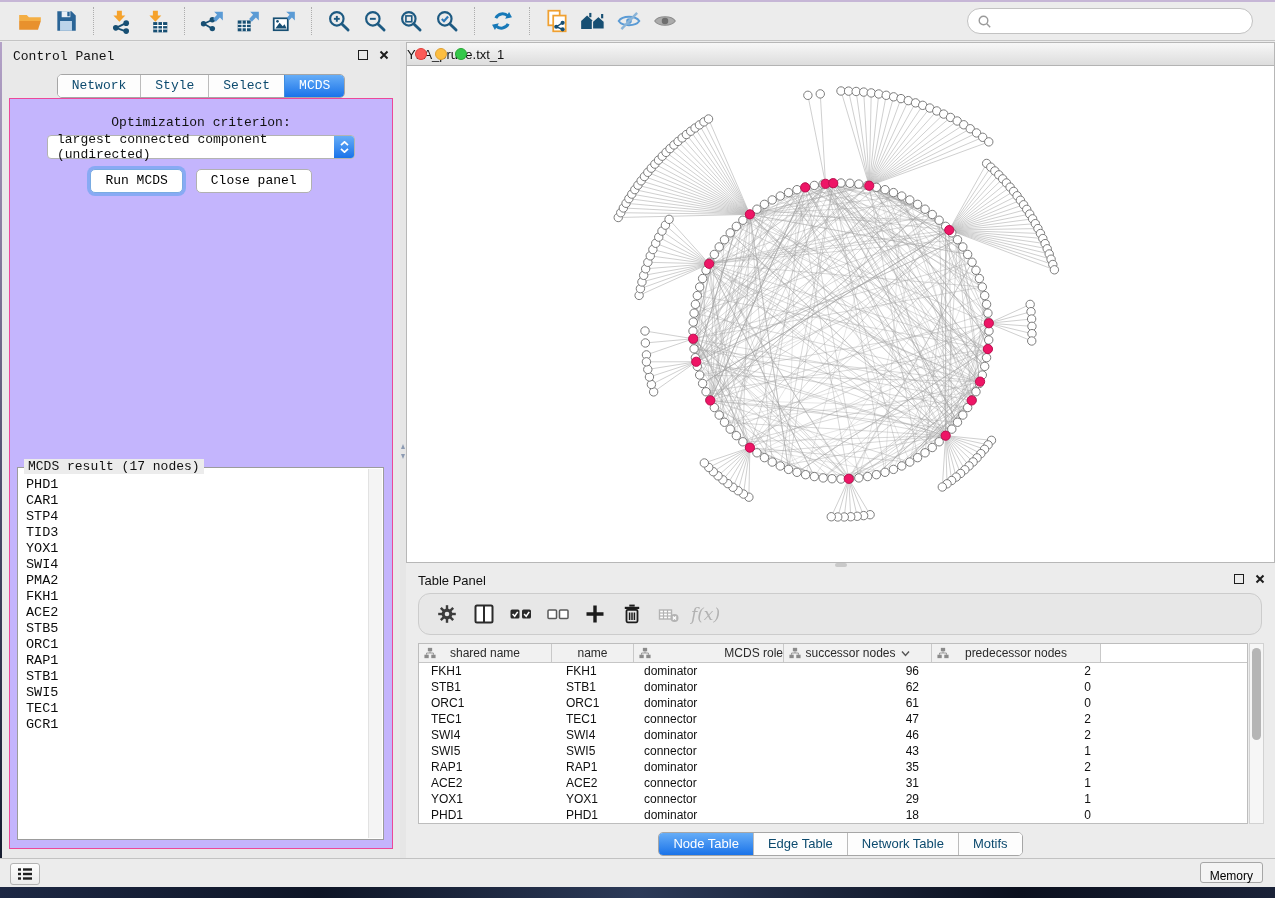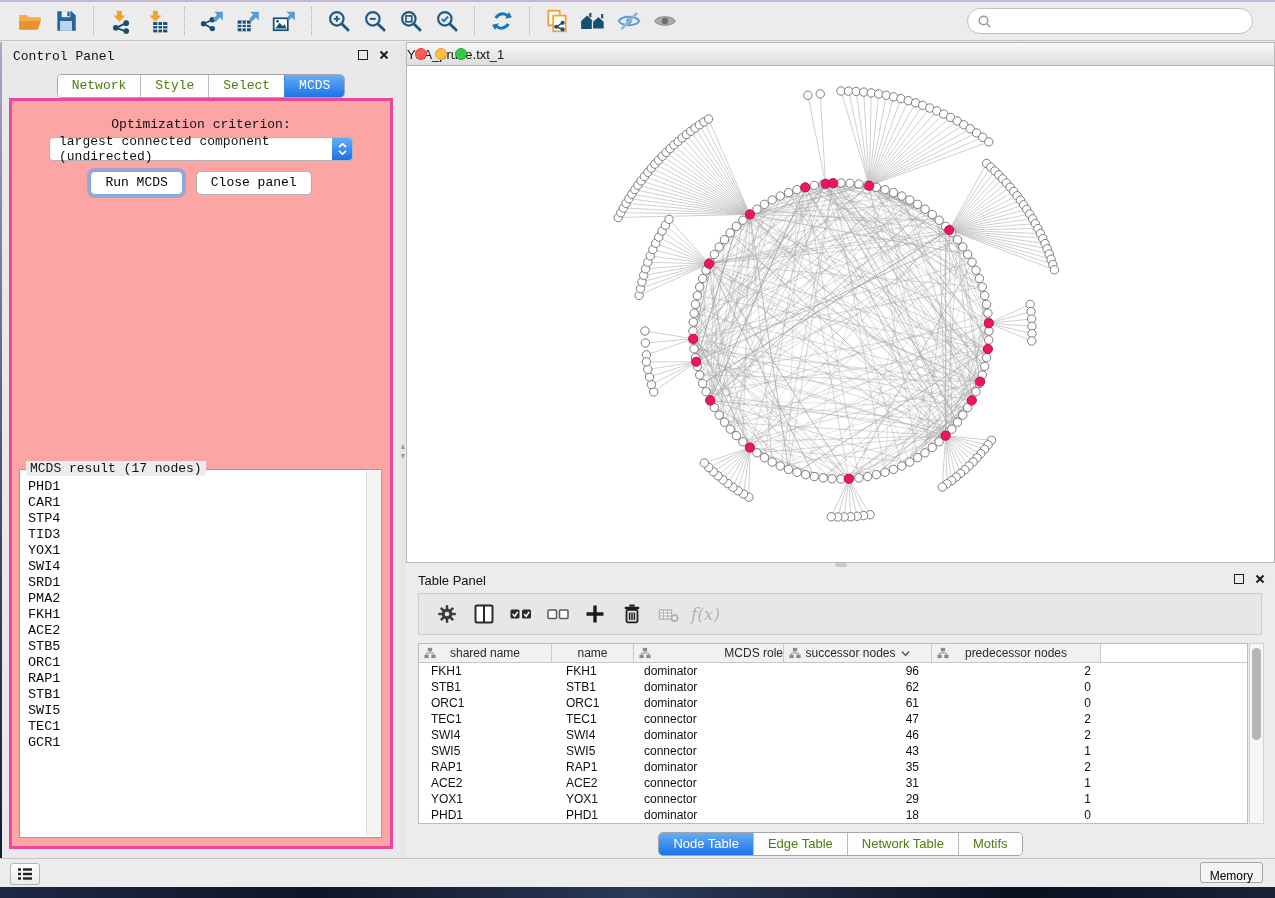--- a/index.html
+++ b/index.html
@@ -18,24 +18,24 @@
   .wall-left{position:absolute;left:0;top:42px;width:2px;height:845px;background:linear-gradient(#b4a2c8,#4a4a6a 55%,#11182a);}
   .wall-bottom{position:absolute;left:0;top:887px;width:100%;height:11px;
                background:linear-gradient(90deg,#1d2844,#0e1526 25%,#2c3a58 50%,#0b101e 80%,#1a2238);}
   
   .control-panel{position:absolute;left:2px;top:42px;width:398px;height:816px;background:#e9e9e9;font-family:Liberation Mono, monospace;}
   .panel-title{position:absolute;left:11px;top:7px;font-size:13px;}
   .win-btns{position:absolute;right:11px;top:8px;display:flex;gap:11px;align-items:center;}
   .float-btn{width:8px;height:8px;border:1.5px solid #1d1d1d;background:transparent;}
   .tabs-row{position:absolute;left:0;top:32px;width:100%;display:flex;justify-content:center;}
   .seg{display:flex;border:1px solid #a6a6a6;border-radius:5px;overflow:hidden;background:#fdfdfd;}
-  .seg-item{padding:3px 14px 4px;font-size:13px;color:#4d7c0f;border-left:1px solid #bcbcbc;background:#fdfdfd;}
+  .seg-item{padding:3px 14px 4px;font-size:13px;color:#0c4a6e;border-left:1px solid #bcbcbc;background:#fdfdfd;}
   .seg-item:first-child{border-left:none;}
   .seg-item.active{background:linear-gradient(#66adf7,#1a73e9);color:#fff;border-left-color:#3e8de0;}
-  .cp-content{position:absolute;left:7px;right:7px;top:56px;bottom:9px;background:#fca5a5;border:3px solid #ec4899;}
+  .cp-content{position:absolute;left:7px;right:7px;top:56px;bottom:9px;background:#c4b5fd;border:1px solid #ec4899;}
   .opt-label{margin-top:16px;text-align:center;font-size:13px;}
   .selectbox{position:absolute;left:37px;right:37px;top:36px;height:22px;background:#fff;border:1px solid #b3b3b3;
              border-radius:4px;font-size:13px;display:flex;align-items:center;padding-left:9px;}
   .select-stepper{position:absolute;right:0;top:0;bottom:0;width:20px;background:linear-gradient(#66adf7,#1a73e9);
                   border-radius:0 3px 3px 0;display:flex;align-items:center;justify-content:center;}
   .btn-row{position:absolute;left:0;top:70px;width:100%;display:flex;justify-content:center;gap:13px;}
   .btn{background:#fff;border:1px solid #b1b1b1;border-radius:5px;font-size:13px;font-family:inherit;padding:3px 14px 4px;}
   .btn.focused{box-shadow:0 0 0 3px rgba(105,165,240,.65);border-color:#79abe2;}
   .fieldset{position:absolute;left:7px;right:8px;top:368px;bottom:8px;border:1px solid #9c9c9c;background:#fff;}
   .legend{position:absolute;top:-9px;left:6px;background:#ececec;padding:0 4px;font-size:13px;}
@@ -58,21 +58,21 @@
   .light{width:12px;height:12px;border-radius:50%;box-sizing:border-box;}
   .l-red{background:#fc5b57;border:1px solid #e2403c;}
   .l-yellow{background:#fdbe41;border:1px solid #dfa133;}
   .l-green{background:#34c84a;border:1px solid #28a835;}
   .net-canvas{position:absolute;left:0;top:22px;width:867px;height:497px;}
   
   .table-panel{position:absolute;left:406px;top:568px;width:869px;height:290px;background:#ececec;}
   .tp-title{position:absolute;left:12px;top:5px;font-size:13px;}
   .tp-winbtns{position:absolute;right:10px;top:6px;display:flex;gap:11px;align-items:center;}
   .tp-toolbar{position:absolute;left:12px;right:13px;top:25px;height:42px;background:#e7e7e7;border:1px solid #cccccc;
-              border-radius:1px;display:flex;align-items:center;padding-left:12px;gap:6px;box-sizing:border-box;}
+              border-radius:12px;display:flex;align-items:center;padding-left:12px;gap:6px;box-sizing:border-box;}
   .ttbtn{width:31px;height:30px;display:flex;align-items:center;justify-content:center;flex:0 0 auto;}
   .fx{font-family:"DejaVu Serif",serif;font-style:italic;font-size:17px;color:#b2b2b2;}
   .table-wrap{position:absolute;left:12px;top:75px;width:830px;height:181px;background:#fff;
               border:1px solid #bdbdbd;box-sizing:border-box;}
   .thead{display:flex;height:19px;background:#f1f1f1;border-bottom:1px solid #c6c6c6;box-sizing:border-box;}
   .th{position:relative;display:flex;align-items:center;justify-content:center;gap:5px;font-size:12px;color:#2a2a2a;
       border-right:1px solid #c9c9c9;box-sizing:border-box;}
   .th .tree{position:absolute;left:5px;top:3px;}
   .th-fill{flex:1;background:#fff;border-right:none;}
   .tr{display:flex;height:16px;align-items:center;}
@@ -293,21 +293,20 @@
       </div>
       <div class="fieldset">
         <div class="legend">MCDS result (17 nodes)</div>
         <div class="mcds-list">
             <div class="mcds-item">PHD1</div>
             <div class="mcds-item">CAR1</div>
             <div class="mcds-item">STP4</div>
             <div class="mcds-item">TID3</div>
             <div class="mcds-item">YOX1</div>
             <div class="mcds-item">SWI4</div>
-            <div class="mcds-item">SRD1</div>
             <div class="mcds-item">PMA2</div>
             <div class="mcds-item">FKH1</div>
             <div class="mcds-item">ACE2</div>
             <div class="mcds-item">STB5</div>
             <div class="mcds-item">ORC1</div>
             <div class="mcds-item">RAP1</div>
             <div class="mcds-item">STB1</div>
             <div class="mcds-item">SWI5</div>
             <div class="mcds-item">TEC1</div>
             <div class="mcds-item">GCR1</div>

